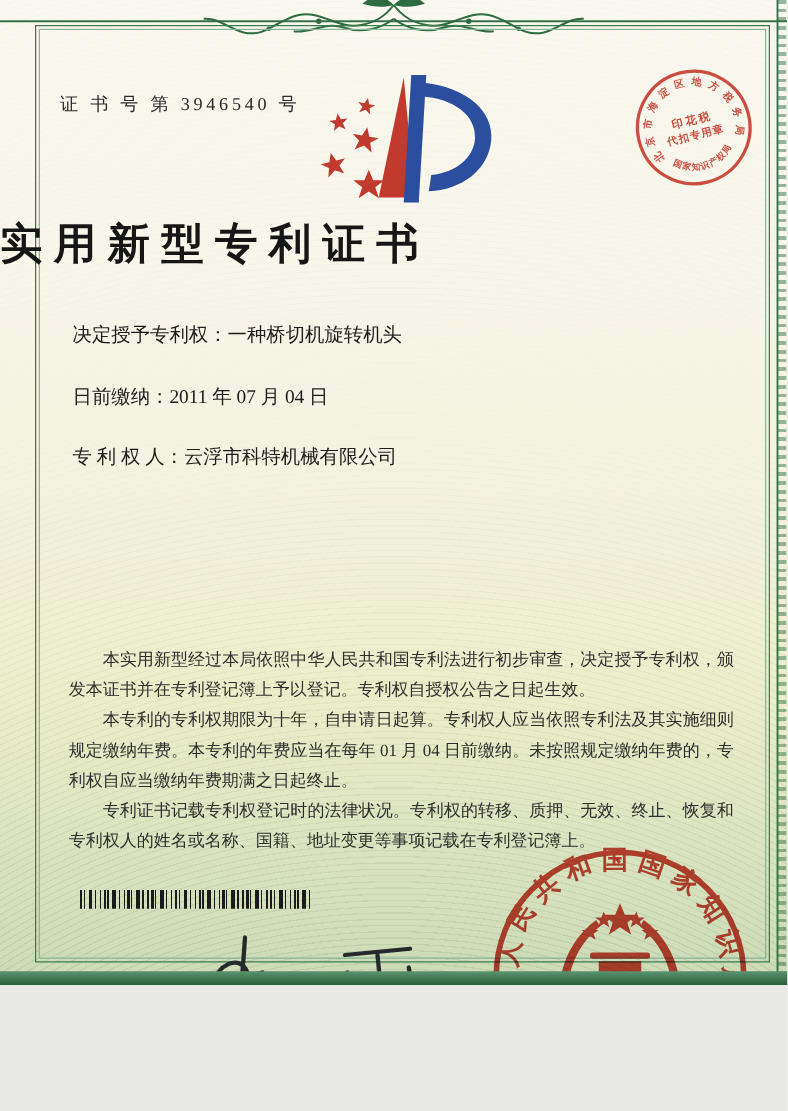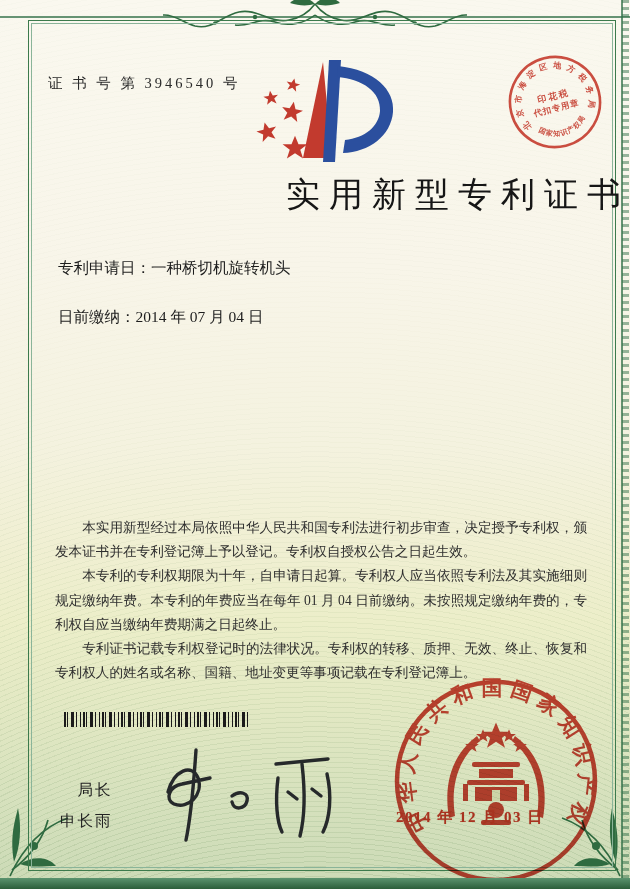--- a/index.html
+++ b/index.html
@@ -1,17 +1,17 @@
 <!DOCTYPE html>
 <html><head>
 <meta charset="utf-8">
 <style>
   html,body{margin:0;padding:0;background:#e8e8e4;}
   .page{
-    position:relative;width:630px;height:889px;overflow:hidden;
+    position:relative;width:630px;height:788px;overflow:hidden;
     font-family:"Liberation Serif","DejaVu Serif",serif;
     background:linear-gradient(180deg,
       #faf8ef 0%, #f8f5e9 30%, #f4f2df 50%, #f0efd2 62%,
       #eceec9 70%, #e2e8c3 80%, #d6e1bd 90%, #cbdab6 100%);
     color:#1f1f1f;
   }
   
   .texture{
     position:absolute;inset:0;pointer-events:none;
     background:
@@ -37,21 +37,21 @@
   }
   .ornaments{position:absolute;inset:0;pointer-events:none;}
 
   .cert-no{
     position:absolute;left:48px;top:74px;
     font-size:14.5px;letter-spacing:3px;color:#2a2a2a;
   }
   .logo{position:absolute;left:237px;top:52px;}
   .title{
     position:absolute;left:0;right:0;top:172px;margin:0;
-    text-align:right;font-size:34px;font-weight:400;
+    text-align:left;font-size:34px;font-weight:700;
     letter-spacing:9px;color:#161616;
   }
   .fields{position:absolute;left:58px;top:258px;right:60px;}
   .field-row{margin-bottom:27.5px;font-size:15.5px;white-space:nowrap;}
   .field-label{color:#1d1d1d;}
   .field-value{color:#1d1d1d;font-family:Liberation Serif, serif;}
   .paragraphs{
     position:absolute;left:55px;top:516px;width:532px;
     font-size:13.6px;line-height:1.78;text-align:justify;color:#2e2e2e;
   }
@@ -162,24 +162,27 @@
       <path transform="translate(55,60) scale(1.15) rotate(10)" d="M0,-9 2.6,-2.8 9.2,-2.8 3.9,1.3 6,7.8 0,3.9 -6,7.8 -3.9,1.3 -9.2,-2.8 -2.6,-2.8 Z"></path>
       <path transform="translate(34,46) scale(0.8) rotate(-8)" d="M0,-9 2.6,-2.8 9.2,-2.8 3.9,1.3 6,7.8 0,3.9 -6,7.8 -3.9,1.3 -9.2,-2.8 -2.6,-2.8 Z"></path>
       <path transform="translate(56,33) scale(0.75) rotate(12)" d="M0,-9 2.6,-2.8 9.2,-2.8 3.9,1.3 6,7.8 0,3.9 -6,7.8 -3.9,1.3 -9.2,-2.8 -2.6,-2.8 Z"></path>
     </g>
   </svg>
 
   <h1 class="title">实用新型专利证书</h1>
 
   <div class="fields">
     <div class="field-row">
-      <span class="field-label">专利申请日：</span><span class="field-value">一种桥切机旋转机头</span>
+      <span class="field-label">决定授予专利权：</span><span class="field-value">一种桥切机旋转机头</span>
     </div>
     <div class="field-row">
-      <span class="field-label">日前缴纳：</span><span class="field-value">2014 年 07 月 04 日</span>
+      <span class="field-label">日前缴纳：</span><span class="field-value">2011 年 07 月 04 日</span>
+    </div>
+    <div class="field-row">
+      <span class="field-label">专 利 权 人：</span><span class="field-value">云浮市科特机械有限公司</span>
     </div>
   </div>
 
   <div class="paragraphs">
     <p>本实用新型经过本局依照中华人民共和国专利法进行初步审查，决定授予专利权，颁发本证书并在专利登记簿上予以登记。专利权自授权公告之日起生效。</p>
     <p>本专利的专利权期限为十年，自申请日起算。专利权人应当依照专利法及其实施细则规定缴纳年费。本专利的年费应当在每年 01 月 04 日前缴纳。未按照规定缴纳年费的，专利权自应当缴纳年费期满之日起终止。</p>
     <p>专利证书记载专利权登记时的法律状况。专利权的转移、质押、无效、终止、恢复和专利权人的姓名或名称、国籍、地址变更等事项记载在专利登记簿上。</p>
   </div>
 
   <div class="barcode"></div>

